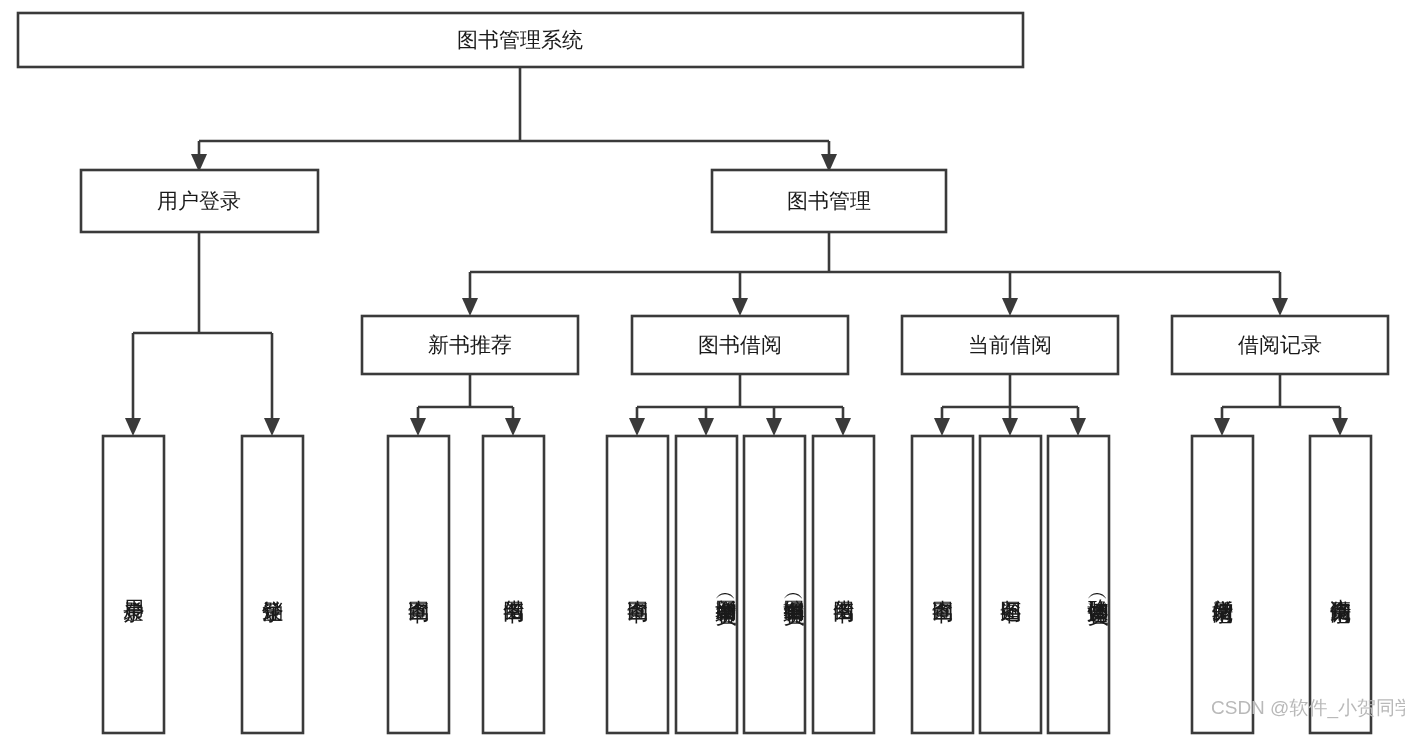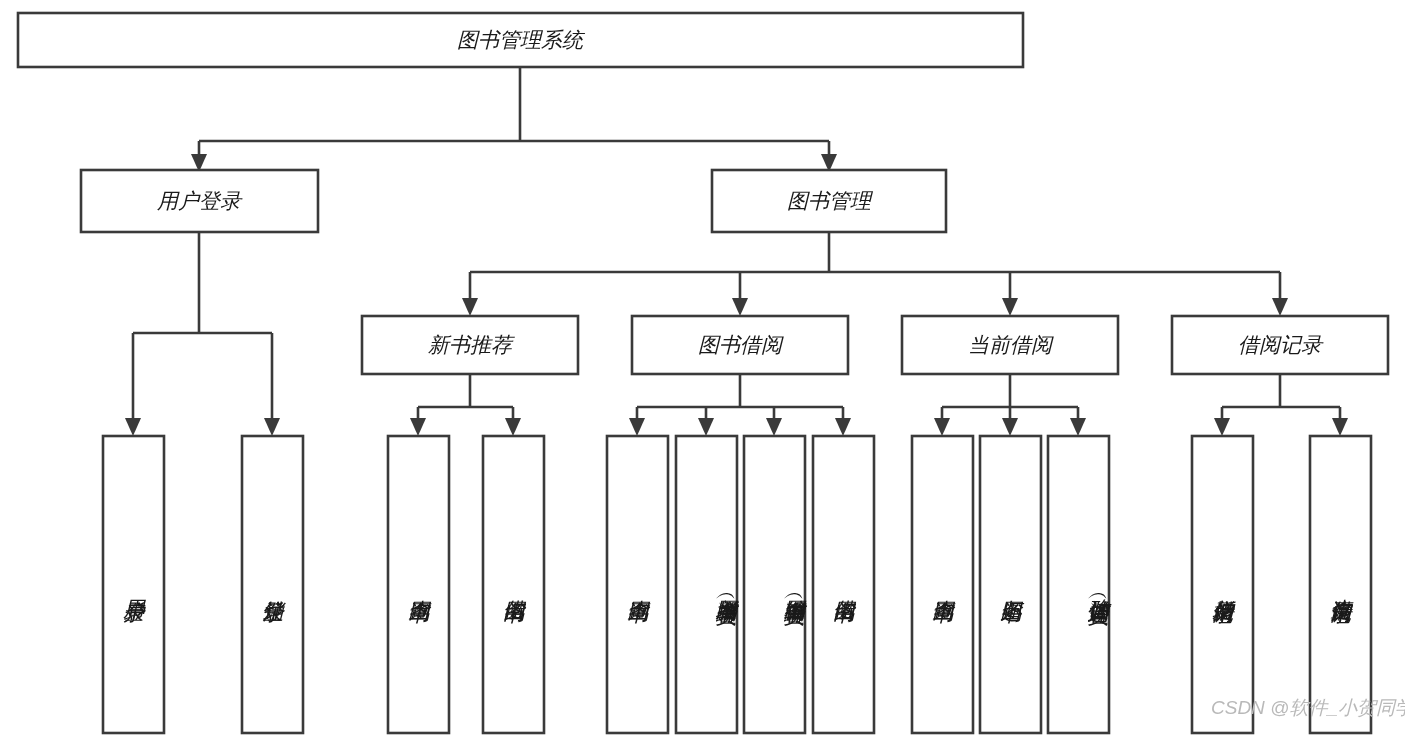--- a/index.html
+++ b/index.html
@@ -11,21 +11,20 @@
     width: 1405px;
     height: 747px;
     font-family: "Liberation Sans", "DejaVu Sans", sans-serif;
     overflow: hidden;
     position: relative;
   }
   #diagram-root {
     position: relative;
     width: 1405px;
     height: 747px;
-    font-style: italic;
   }
   svg.tree-canvas {
     position: absolute;
     top: 0;
     left: 0;
     width: 1405px;
     height: 747px;
     display: block;
   }
   .node-rect {

